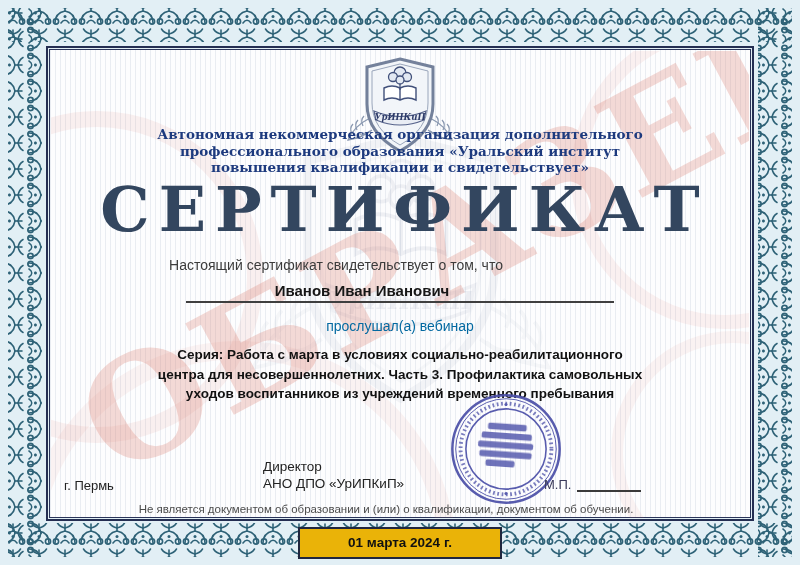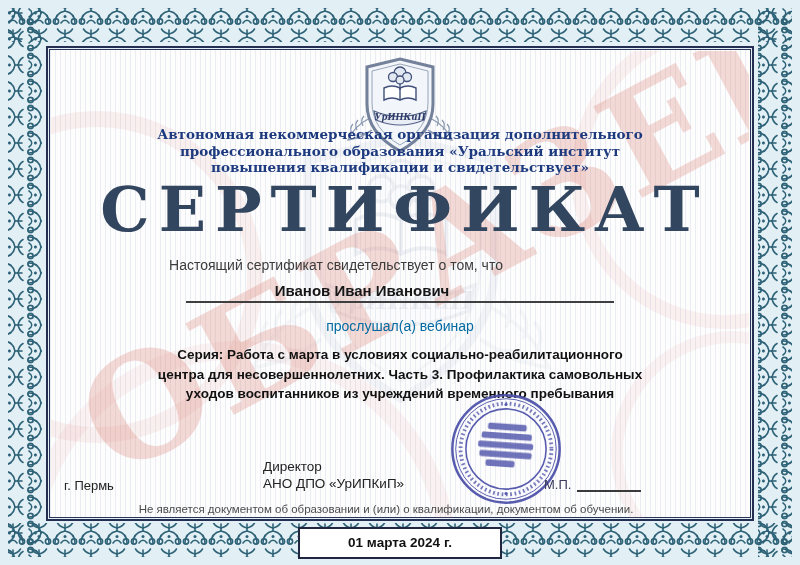--- a/index.html
+++ b/index.html
@@ -62,21 +62,21 @@
   .course span{display:block;}
   .city{position:absolute;left:64px;top:478px;font-size:13px;color:#222222;}
   .signer{position:absolute;left:263px;top:459px;font-size:13.5px;line-height:16.5px;color:#222222;}
   .signer span{display:block;}
   .stamp{position:absolute;left:448px;top:391px;opacity:0.93;}
   .seal-mark{position:absolute;left:544px;top:477px;font-size:13px;color:#3a3a5a;}
   .sig-line{position:absolute;left:577px;top:490px;width:64px;height:2px;background:#3a3a3a;}
   .disclaimer{position:absolute;left:0;width:772px;top:503px;text-align:center;font-size:11.5px;color:#4b4b4b;}
   .date-box{
     position:absolute;left:298px;top:527px;width:200px;height:28px;z-index:5;
-    background:#ffffff;border:2px solid #20263f;
+    background:#eab308;border:2px solid #20263f;
     text-align:center;line-height:28px;font-size:13.5px;font-weight:bold;color:#111111;
   }
 </style>
 </head>
 <body>
 
 <div class="cert">
 
   <svg class="border-svg" width="800" height="565" aria-hidden="true">
     <defs>

